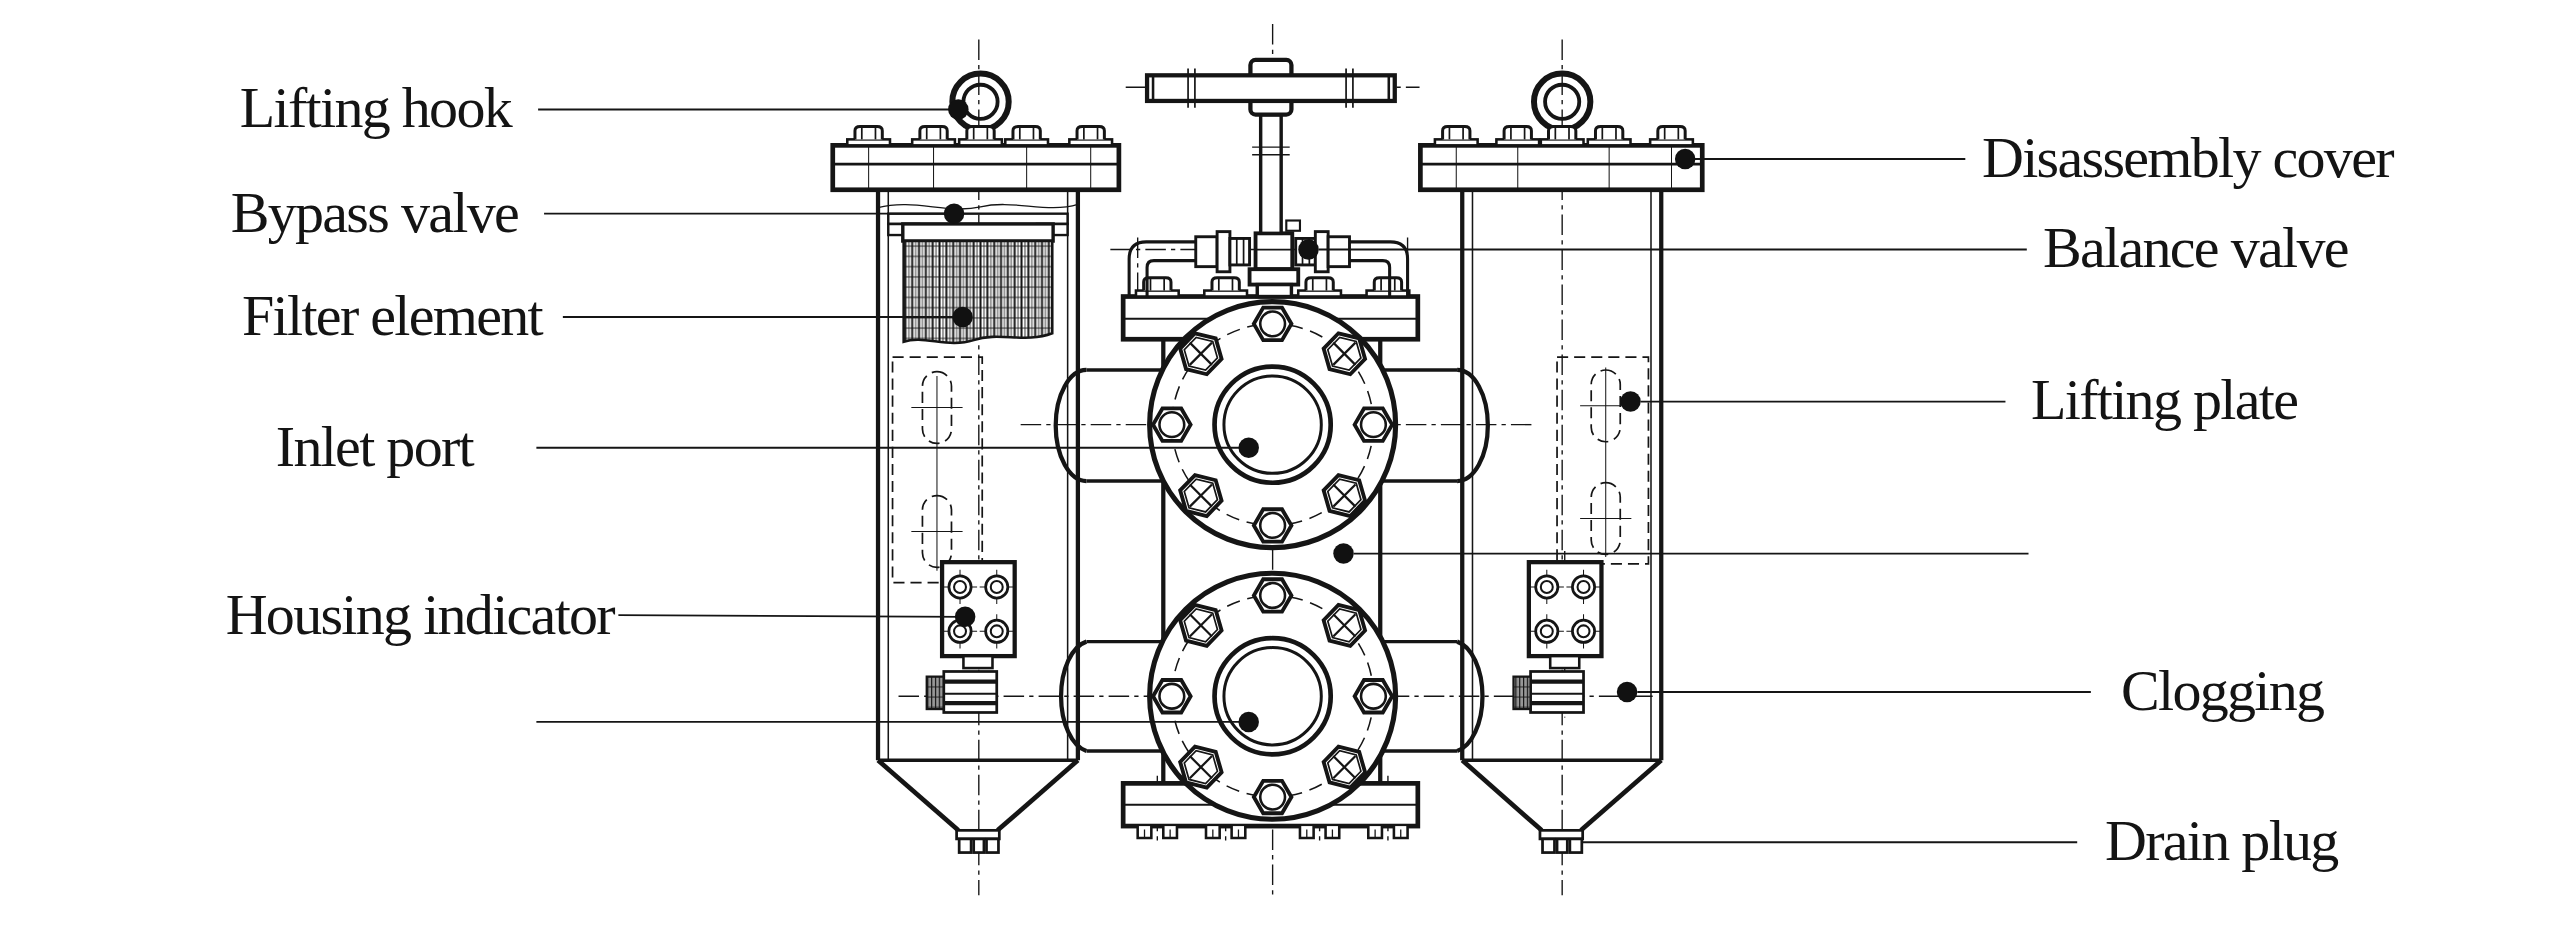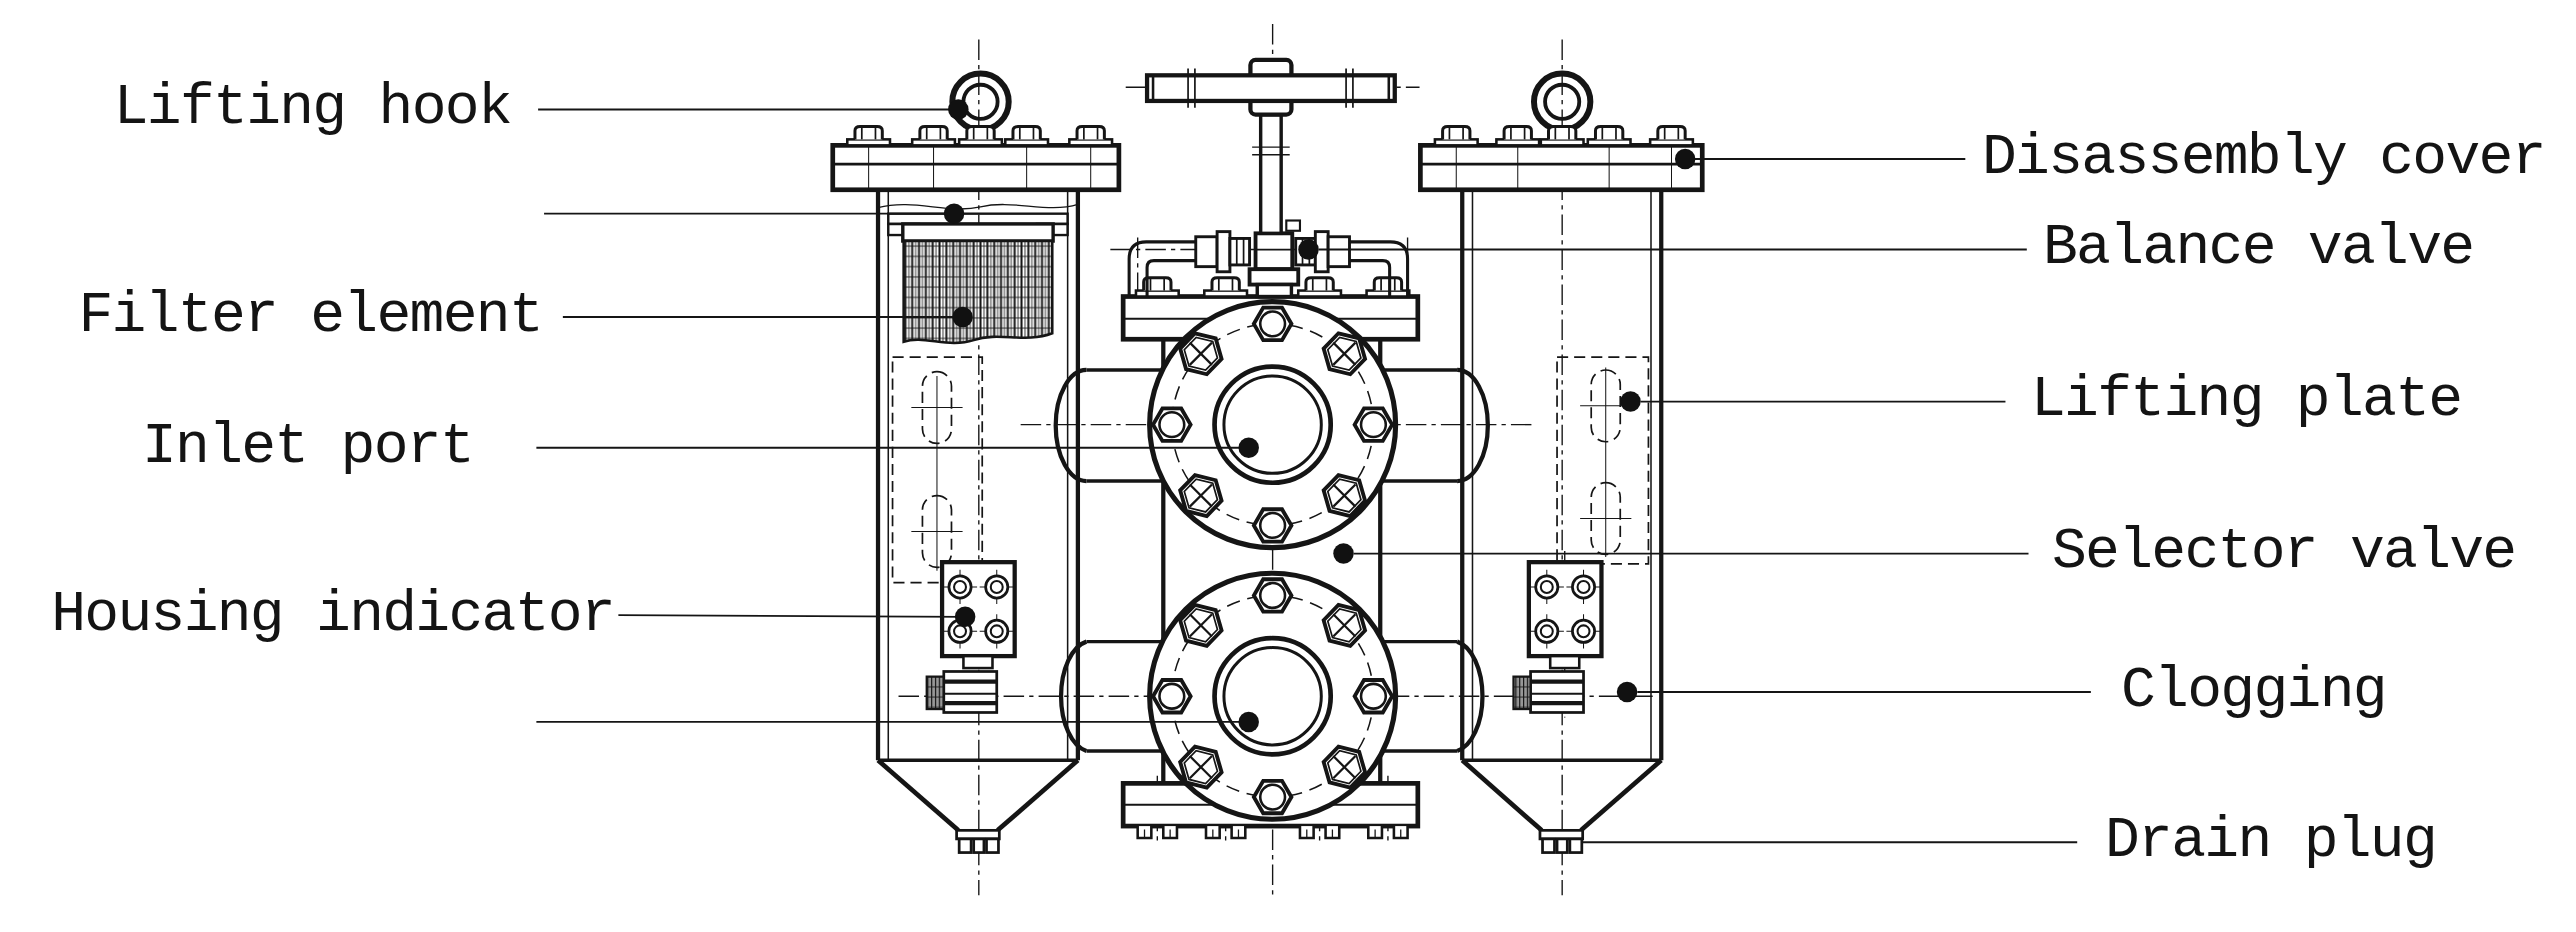--- a/index.html
+++ b/index.html
@@ -1,17 +1,17 @@
 <!DOCTYPE html>
 <html style="font-size:13.7px"><head>
 <meta charset="utf-8">
 <style>
   html,body{margin:0;padding:0;background:#ffffff;}
   .stage{position:relative;width:2576px;height:933px;background:#ffffff;overflow:hidden;
-         font-family:Liberation Mono, monospace;}
+         font-family:Liberation Serif, serif;}
   .stage svg{position:absolute;left:0;top:0;}
   .callout-label{position:absolute;transform:translateY(-52%);
     font-size:58px;line-height:1;letter-spacing:-1.7px;color:#141414;white-space:nowrap;}
   .lbl-left{text-align:right;}
   .lbl-right{text-align:left;}
 </style>
 </head>
 <body>
 
 <div class="stage">
@@ -351,24 +351,24 @@
     <circle cx="1909" cy="470" r="12" stroke="none"></circle>
     <line x1="1585" y1="648" x2="2375" y2="648"></line>
     <circle cx="1573" cy="648" r="12" stroke="none"></circle>
     <line x1="1917" y1="810" x2="2448" y2="810"></line>
     <circle cx="1905" cy="810" r="12" stroke="none"></circle>
     <line x1="1853" y1="986" x2="2432" y2="986"></line>
   </g>
 </svg>
 
   <div class="callout-label lbl-left" style="right:2065px;top:109px">Lifting hook</div>
+  <div class="callout-label lbl-left" style="right:2058px;top:214px">Bypass valve</div>
   <div class="callout-label lbl-left" style="right:2034px;top:317px">Filter element</div>
   <div class="callout-label lbl-left" style="right:2103px;top:448px">Inlet port</div>
   <div class="callout-label lbl-left" style="right:1962px;top:616px">Housing indicator</div>
 
   <div class="callout-label lbl-right" style="left:1982px;top:159px">Disassembly cover</div>
   <div class="callout-label lbl-right" style="left:2043px;top:249px">Balance valve</div>
   <div class="callout-label lbl-right" style="left:2031px;top:401px">Lifting plate</div>
-  <div class="callout-label lbl-right" style="left:2052px;top:553px">Selector valve</div>
   <div class="callout-label lbl-right" style="left:2121px;top:692px">Clogging</div>
   <div class="callout-label lbl-right" style="left:2105px;top:842px">Drain plug</div>
 </div>
 
 
 </body></html>

